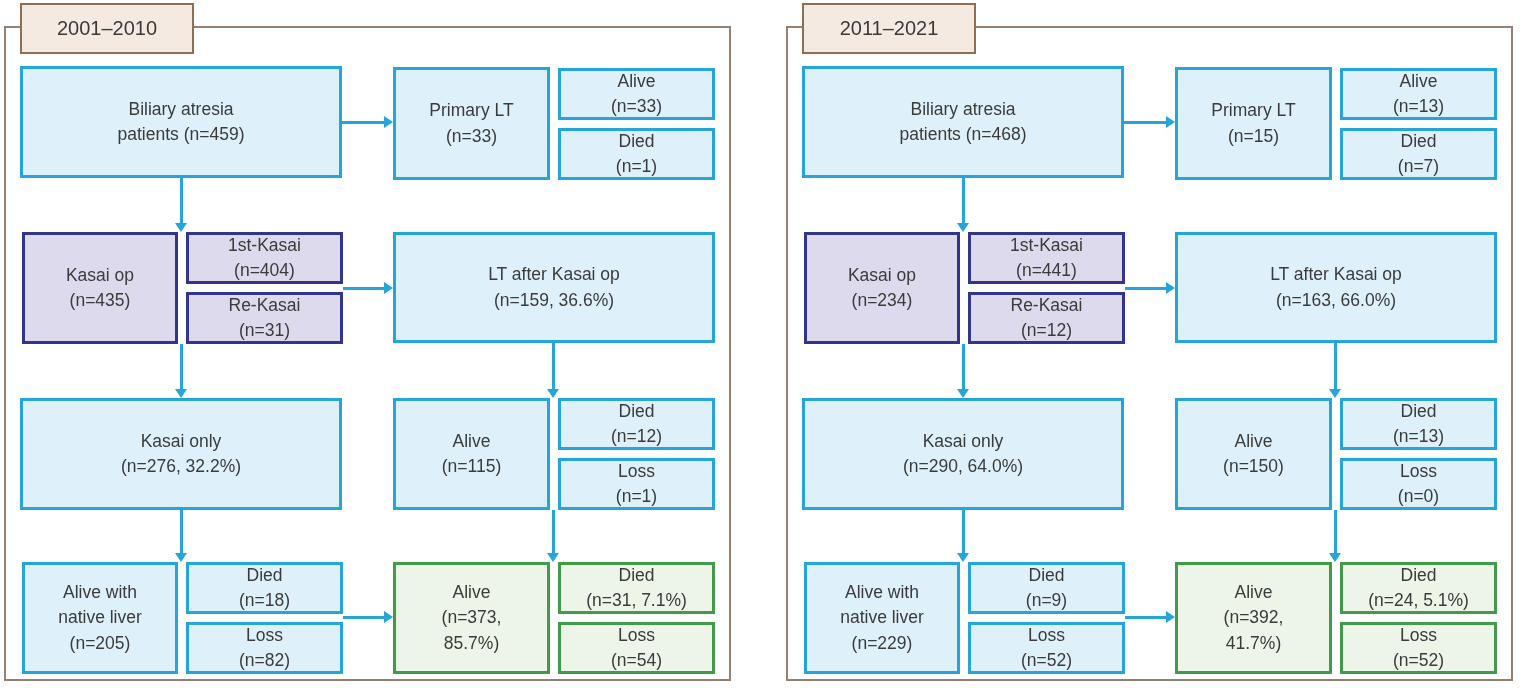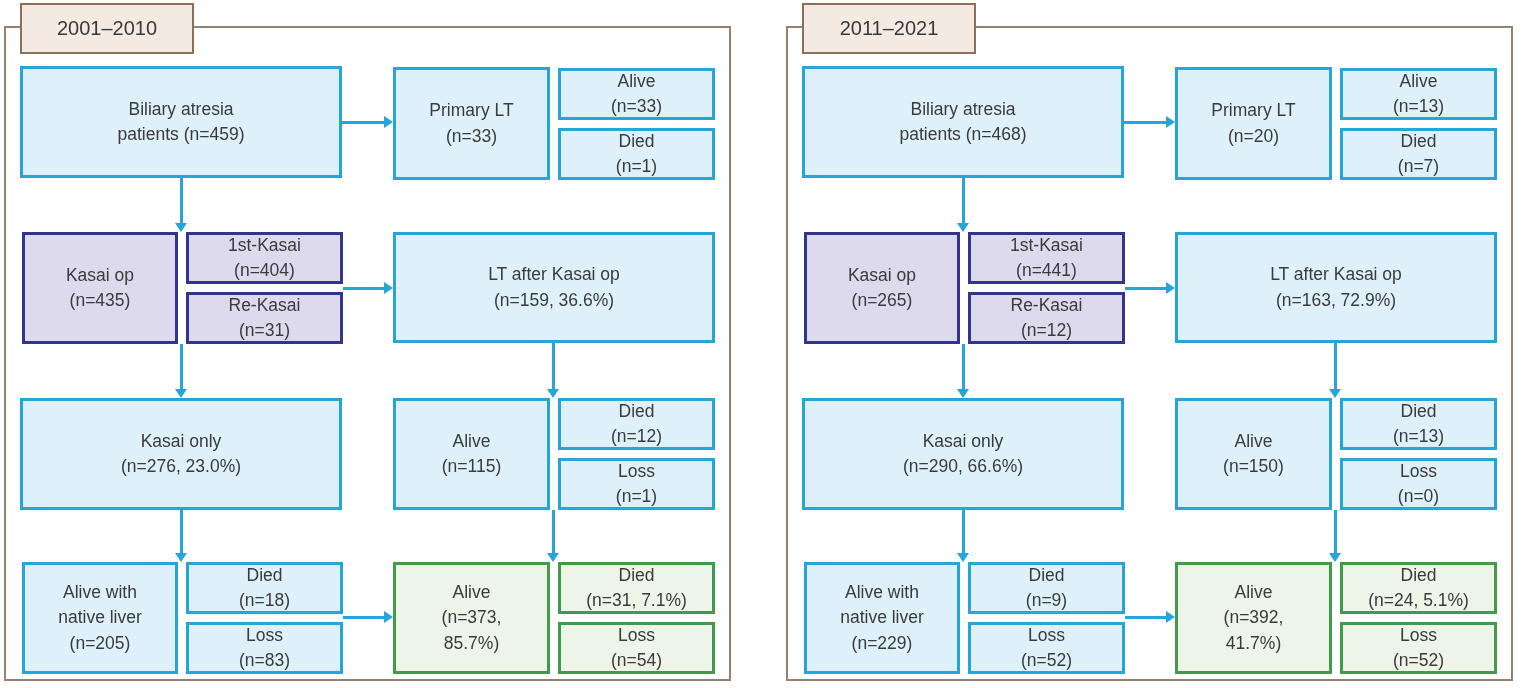--- a/index.html
+++ b/index.html
@@ -106,21 +106,21 @@
       <span class="ln">Re-Kasai</span>
       <span class="ln">(n=31)</span>
     </div>
     <div class="box blue" style="left:393px;top:232px;width:322px;height:111px">
       <span class="ln">LT after Kasai op</span>
       <span class="ln">(n=159, 36.6%)</span>
     </div>
 
     <div class="box blue" style="left:20px;top:398px;width:322px;height:112px">
       <span class="ln">Kasai only</span>
-      <span class="ln">(n=276, 23.0%)</span>
+      <span class="ln">(n=276, 32.2%)</span>
     </div>
     <div class="box blue" style="left:393px;top:398px;width:157px;height:112px">
       <span class="ln">Alive</span>
       <span class="ln">(n=115)</span>
     </div>
     <div class="box blue" style="left:558px;top:398px;width:157px;height:52px">
       <span class="ln">Died</span>
       <span class="ln">(n=12)</span>
     </div>
     <div class="box blue" style="left:558px;top:458px;width:157px;height:52px">
@@ -132,21 +132,21 @@
       <span class="ln">Alive with</span>
       <span class="ln">native liver</span>
       <span class="ln">(n=205)</span>
     </div>
     <div class="box blue" style="left:186px;top:562px;width:157px;height:52px">
       <span class="ln">Died</span>
       <span class="ln">(n=18)</span>
     </div>
     <div class="box blue" style="left:186px;top:622px;width:157px;height:52px">
       <span class="ln">Loss</span>
-      <span class="ln">(n=83)</span>
+      <span class="ln">(n=82)</span>
     </div>
     <div class="box green" style="left:393px;top:562px;width:157px;height:112px">
       <span class="ln">Alive</span>
       <span class="ln">(n=373,</span>
       <span class="ln">85.7%)</span>
     </div>
     <div class="box green" style="left:558px;top:562px;width:157px;height:52px">
       <span class="ln">Died</span>
       <span class="ln">(n=31, 7.1%)</span>
     </div>
@@ -170,51 +170,51 @@
     <div class="period-label">
       <span class="ln">2011–2021</span>
     </div>
 
     <div class="box blue" style="left:20px;top:66px;width:322px;height:112px">
       <span class="ln">Biliary atresia</span>
       <span class="ln">patients (n=468)</span>
     </div>
     <div class="box blue" style="left:393px;top:67px;width:157px;height:113px">
       <span class="ln">Primary LT</span>
-      <span class="ln">(n=20)</span>
+      <span class="ln">(n=15)</span>
     </div>
     <div class="box blue" style="left:558px;top:68px;width:157px;height:52px">
       <span class="ln">Alive</span>
       <span class="ln">(n=13)</span>
     </div>
     <div class="box blue" style="left:558px;top:128px;width:157px;height:52px">
       <span class="ln">Died</span>
       <span class="ln">(n=7)</span>
     </div>
 
     <div class="box purple" style="left:22px;top:232px;width:156px;height:112px">
       <span class="ln">Kasai op</span>
-      <span class="ln">(n=265)</span>
+      <span class="ln">(n=234)</span>
     </div>
     <div class="box purple" style="left:186px;top:232px;width:157px;height:52px">
       <span class="ln">1st-Kasai</span>
       <span class="ln">(n=441)</span>
     </div>
     <div class="box purple" style="left:186px;top:292px;width:157px;height:52px">
       <span class="ln">Re-Kasai</span>
       <span class="ln">(n=12)</span>
     </div>
     <div class="box blue" style="left:393px;top:232px;width:322px;height:111px">
       <span class="ln">LT after Kasai op</span>
-      <span class="ln">(n=163, 72.9%)</span>
+      <span class="ln">(n=163, 66.0%)</span>
     </div>
 
     <div class="box blue" style="left:20px;top:398px;width:322px;height:112px">
       <span class="ln">Kasai only</span>
-      <span class="ln">(n=290, 66.6%)</span>
+      <span class="ln">(n=290, 64.0%)</span>
     </div>
     <div class="box blue" style="left:393px;top:398px;width:157px;height:112px">
       <span class="ln">Alive</span>
       <span class="ln">(n=150)</span>
     </div>
     <div class="box blue" style="left:558px;top:398px;width:157px;height:52px">
       <span class="ln">Died</span>
       <span class="ln">(n=13)</span>
     </div>
     <div class="box blue" style="left:558px;top:458px;width:157px;height:52px">

